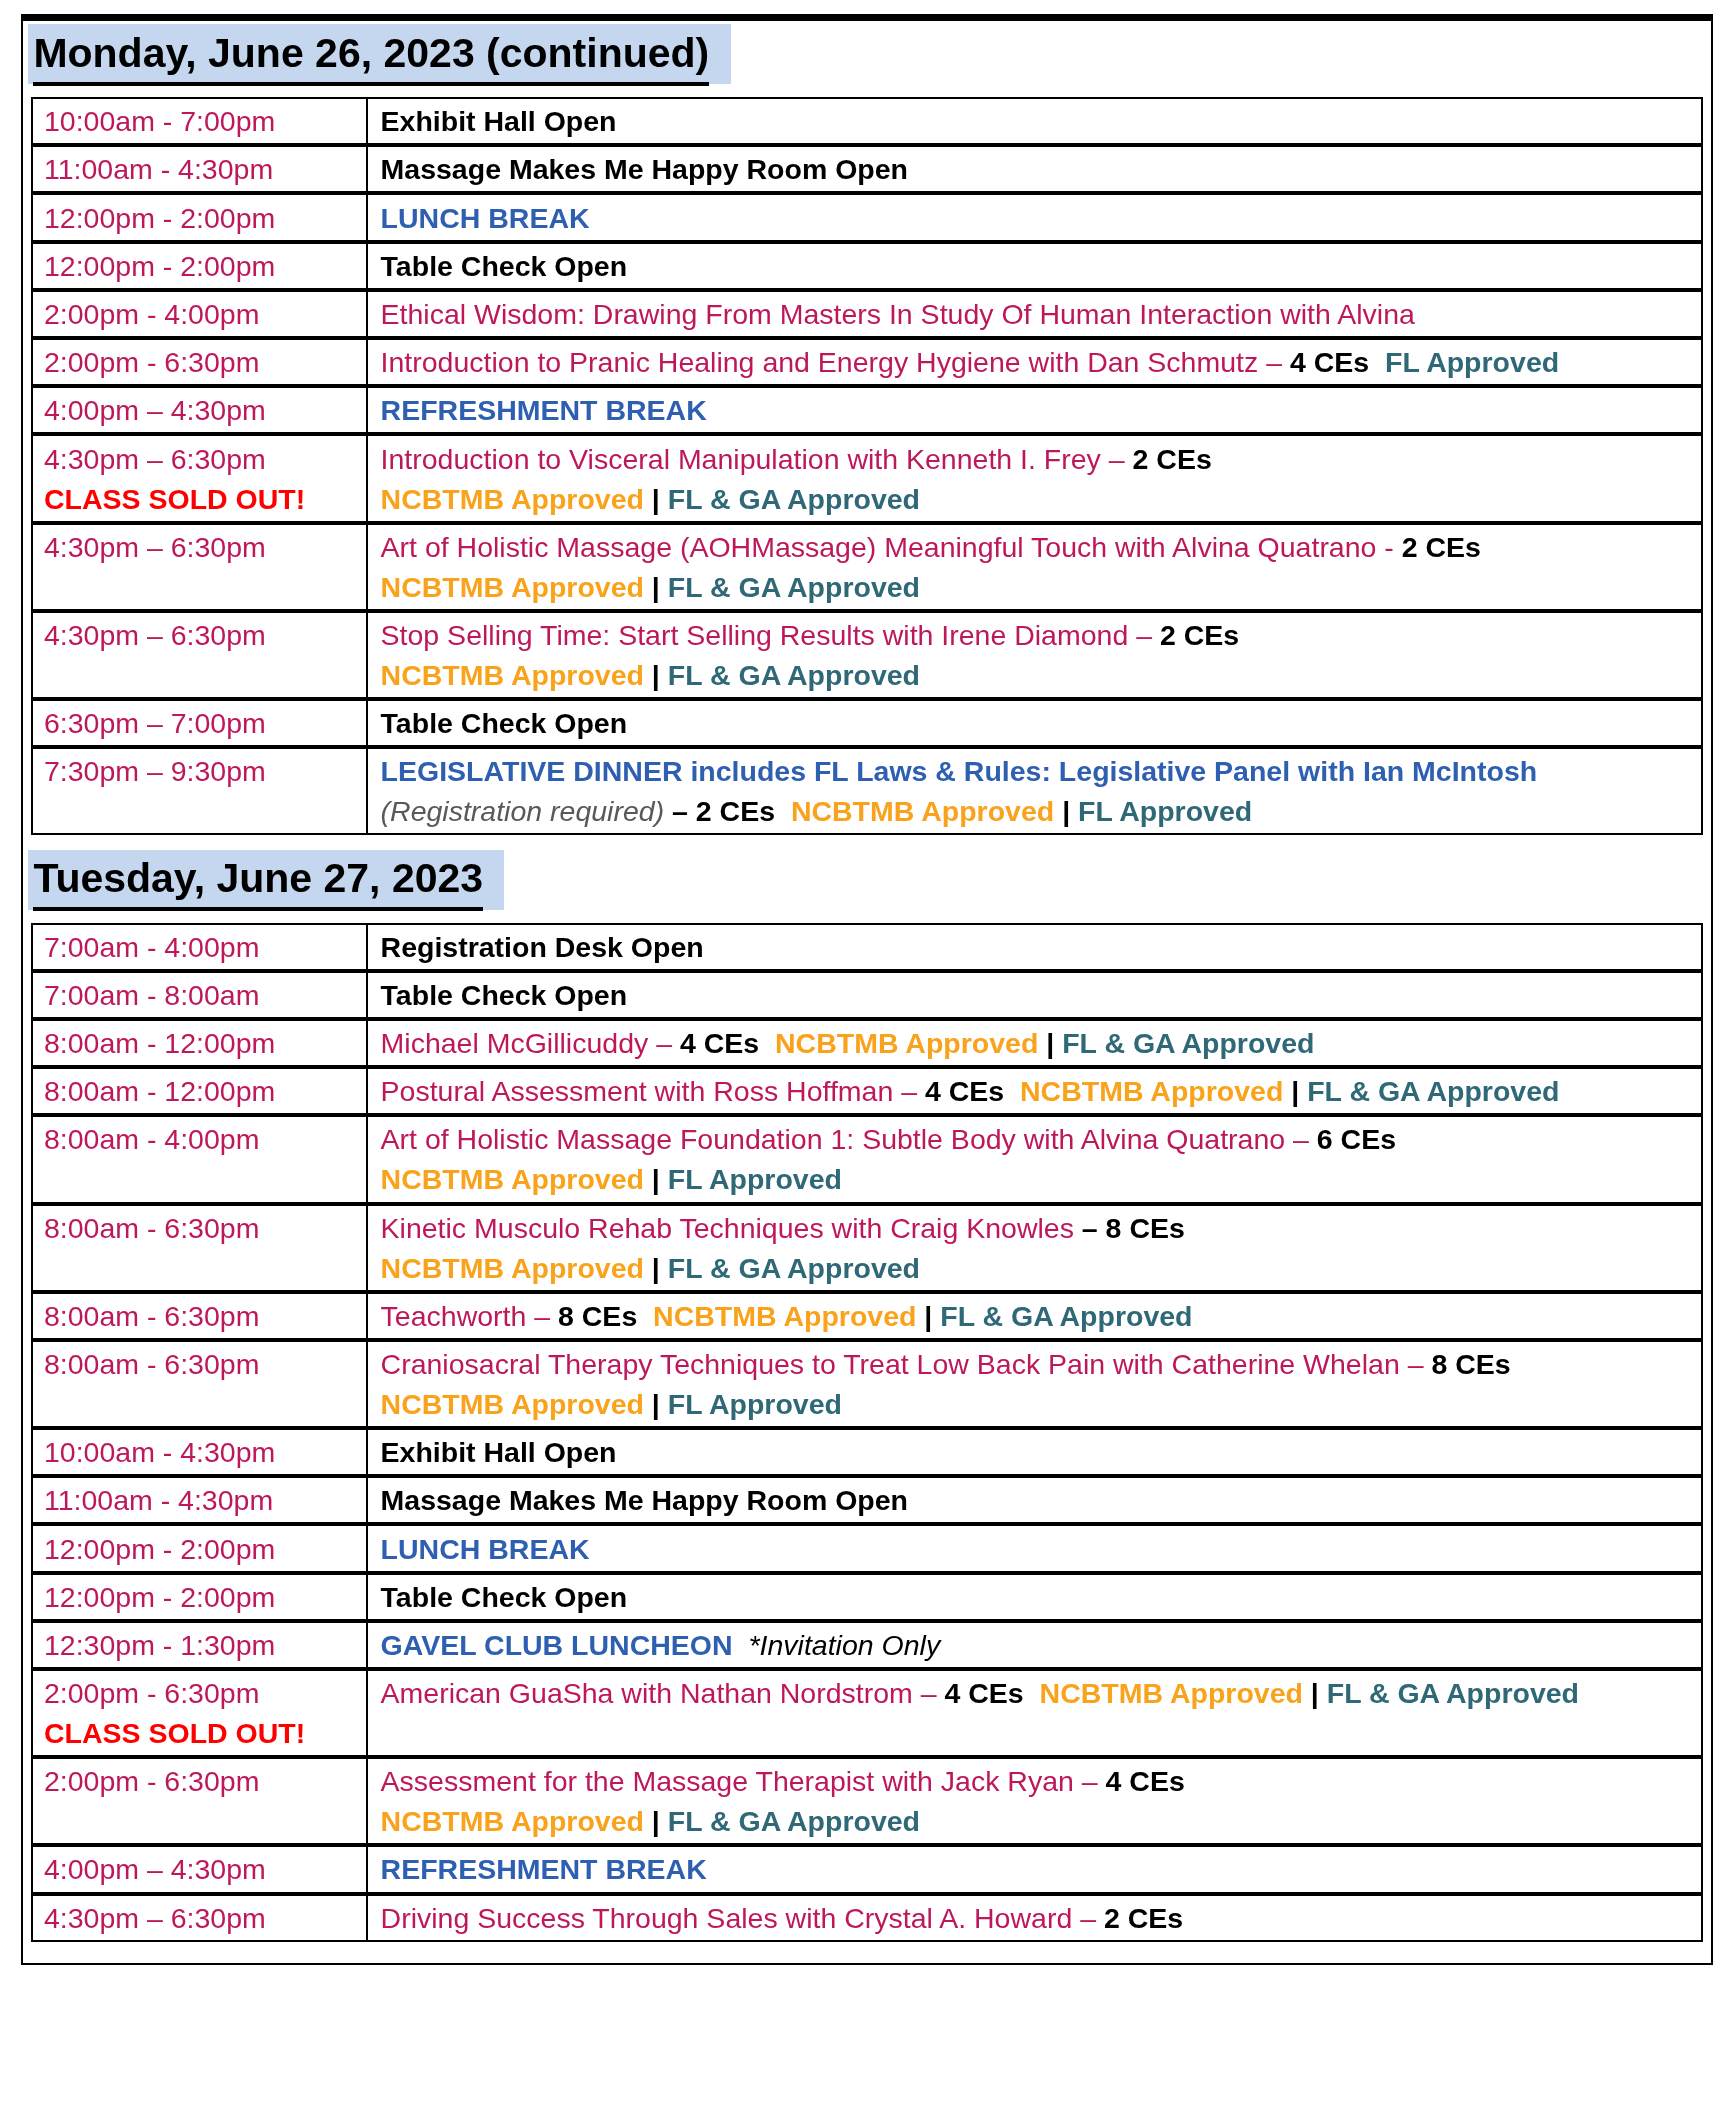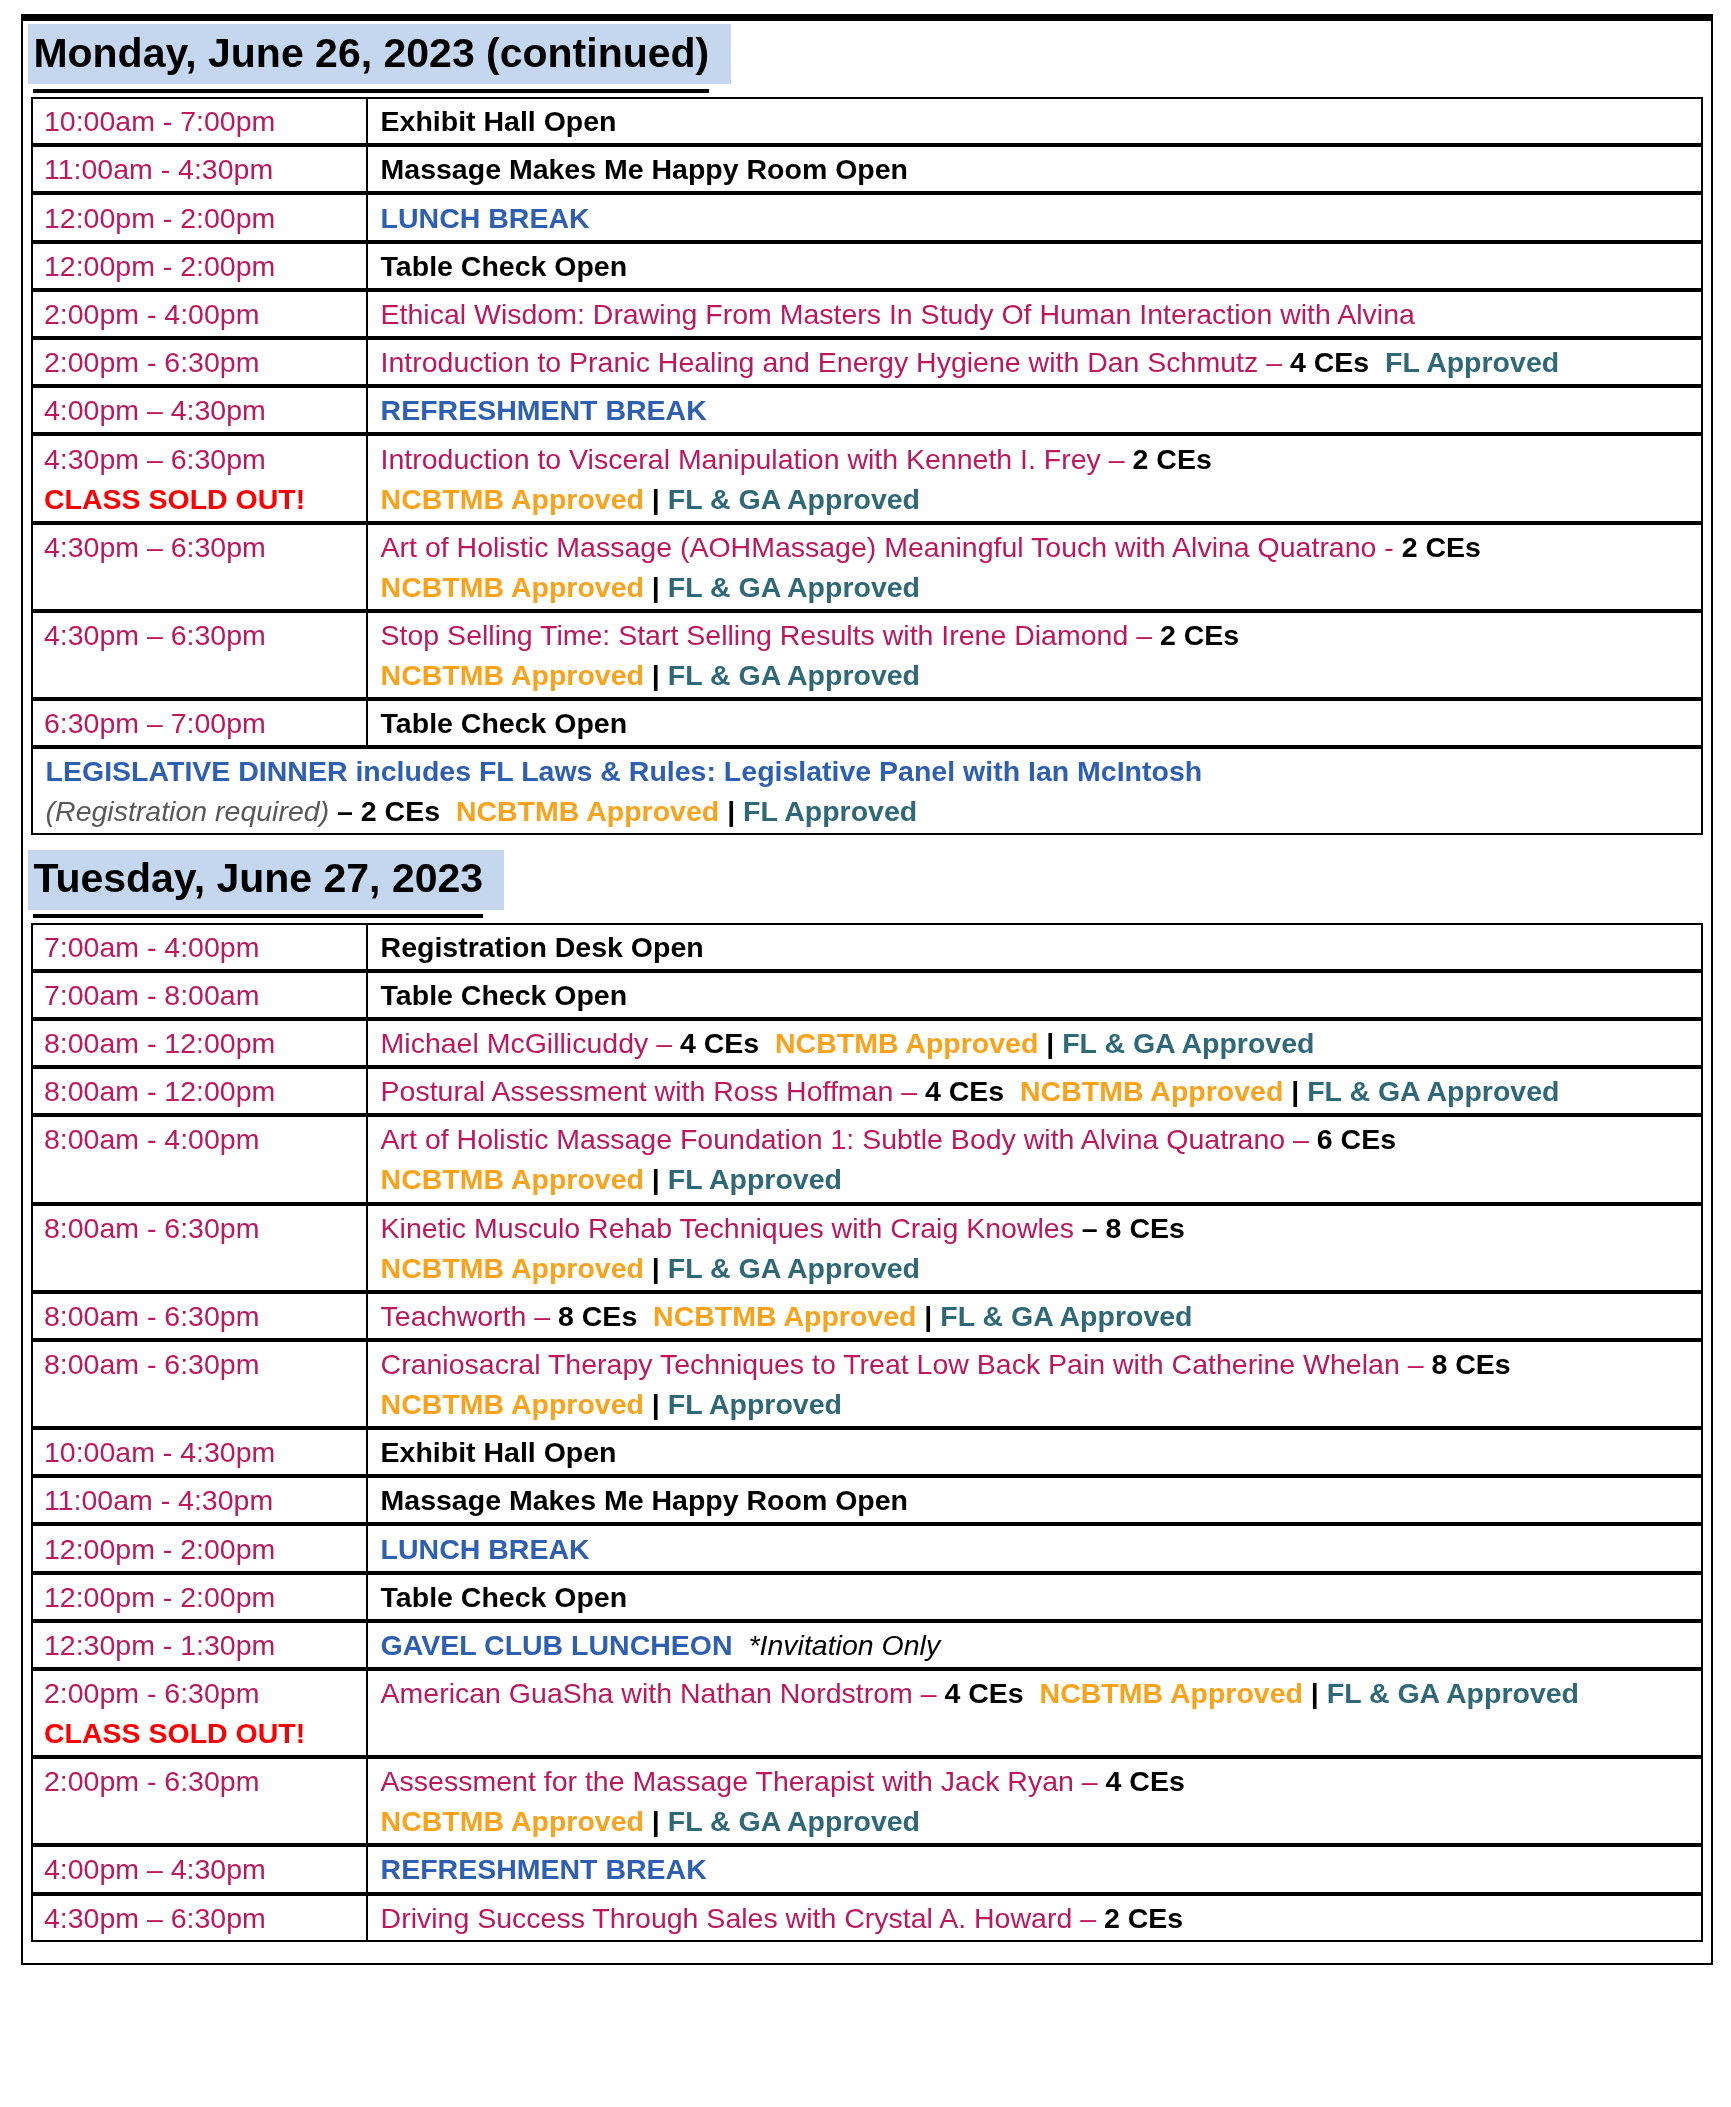--- a/index.html
+++ b/index.html
@@ -27,21 +27,21 @@
   .day-title {
     display: inline-block;
     background: var(--hl, #c5d7ef);
     font-weight: 700;
     font-size: 41px;
     line-height: 1.15;
     padding: 5.7px 21.4px 7.1px 5.7px;
   }
   .day-title-text {
     border-bottom: 4.3px solid #000;
-    padding-bottom: 13px;
+    padding-bottom: 6px;
   }
   .sched {
     border: 2.9px solid #000;
     margin: 0 1.4px 14.3px 2.9px;
   }
   .sched-row {
     display: flex;
     border-bottom: 4.3px solid #000;
   }
   .sched-row:last-child { border-bottom: none; }
@@ -165,20 +165,23 @@
       </div>
       <div class="sched-row">
         <div class="time-cell">
           <div class="time-line"><span class="s-n">6:30pm – 7:00pm</span></div>
         </div>
         <div class="desc-cell">
           <div class="desc-line"><span class="s-b">Table Check Open</span></div>
         </div>
       </div>
       <div class="sched-row">
+        <div class="time-cell">
+          <div class="time-line"><span class="s-n">7:30pm – 9:30pm</span></div>
+        </div>
         <div class="desc-cell">
           <div class="desc-line"><span class="s-bb">LEGISLATIVE DINNER includes FL Laws &amp; Rules: Legislative Panel with Ian McIntosh</span></div>
           <div class="desc-line"><span class="s-gi">(Registration required) </span><span class="s-b">– 2 CEs</span><span class="s-n">&nbsp; </span><span class="s-ob">NCBTMB Approved</span><span class="s-b"> | </span><span class="s-tb">FL Approved</span></div>
         </div>
       </div>
     </div>
     <div class="day-header"><span class="day-title"><span class="day-title-text">Tuesday, June 27, 2023</span></span></div>
     <div class="sched">
       <div class="sched-row">
         <div class="time-cell">

